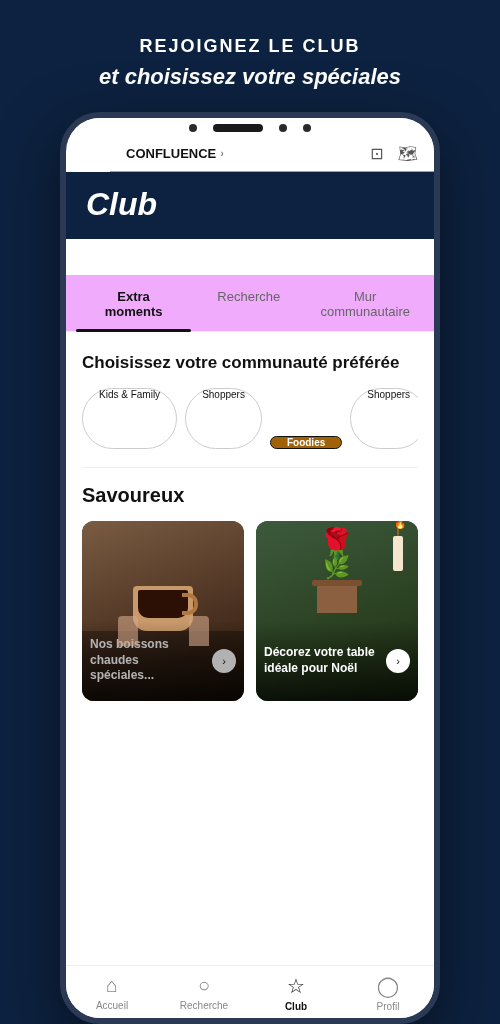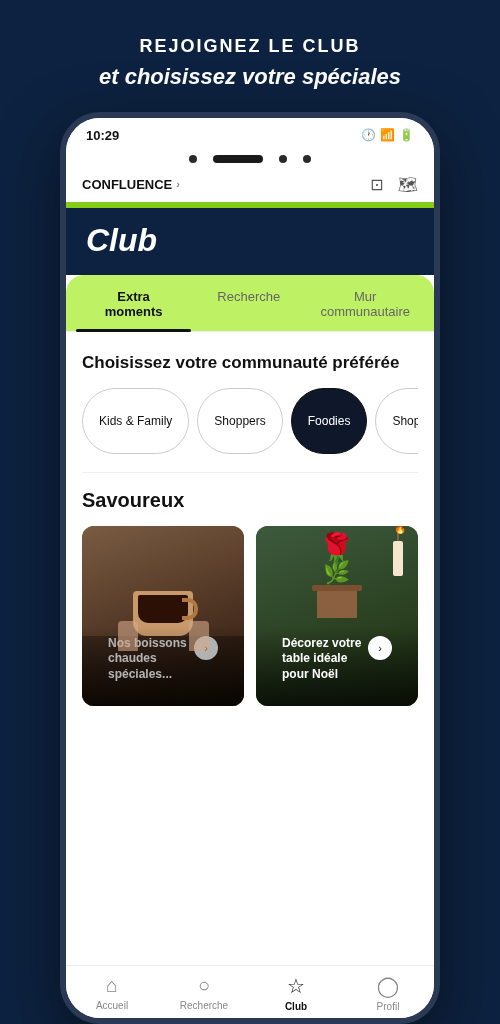--- a/index.html
+++ b/index.html
@@ -95,21 +95,22 @@
       background: #1a1a1a;
       border-radius: 4px;
       display: inline-block;
     }
 
     .browser-bar {
       background: white;
       padding: 8px 16px;
       display: flex;
       justify-content: space-between;
-      border-bottom: 6px solid #84cc16;
+      border-bottom: 1px solid #84cc16;
+      margin-left: 44px;
     }
 
     .browser-url {
       font-size: 13px;
       font-weight: 600;
       color: #111;
       text-transform: uppercase;
       display: flex;
       align-items: center;
       gap: 4px;
@@ -143,21 +144,22 @@
       background: white;
       border-radius: 18px 18px 0 0;
       flex: 1;
       overflow: hidden;
     }
 
     .tabs {
       display: flex;
       border-bottom: 1px solid #eee;
       padding: 0 10px;
-      background: #bef264;
+      background: #f0abfc;
+      margin-top: 36px;
     }
 
     .tab {
       padding: 14px 14px 12px;
       font-size: 13px;
       color: #666;
       cursor: pointer;
       position: relative;
       text-align: center;
       flex: 1;
@@ -196,33 +198,34 @@
       display: flex;
       gap: 8px;
       flex-wrap: nowrap;
       overflow-x: auto;
       padding-bottom: 2px;
     }
 
     .chip {
       border: 1.5px solid #ccc;
       border-radius: 50px;
-      padding: 25px 16px;
-      font-size: 12px;
+      padding: 0 16px;
+      font-size: 10px;
       color: #111;
       white-space: nowrap;
       cursor: pointer;
       background: white;
     }
 
     .chip.active {
-      background: #0f172a;
+      background: #a16207;
       color: white;
       border-color: #111;
-      font-weight: 400;
+      font-weight: 700;
+      margin-top: 48px;
     }
 
     .divider {
       height: 1px;
       background: #eee;
       margin: 0 16px;
     }
 
     .savoureux-section {
       padding: 16px 16px 12px;
@@ -278,24 +281,24 @@
 
     .card-bg-2 {
       background: linear-gradient(135deg, #2d4a2d 0%, #4a6b3a 40%, #3a5a2a 100%);
     }
 
     .card-overlay {
       position: absolute;
       bottom: 0;
       left: 0;
       right: 0;
-      padding: 10px 26px;
+      padding: 10px 8px;
       background: linear-gradient(transparent, rgba(0,0,0,0.7));
       display: flex;
-      align-items: flex-start;
+      align-items: center;
       justify-content: space-between;
       min-height: 80px;
     }
 
     .card-text {
       color: white;
       font-size: 12px;
       font-weight: 600;
       line-height: 1.3;
       flex: 1;
@@ -360,28 +363,20 @@
 <body>
 
 <div class="header-text">
   <div class="header-title">REJOIGNEZ LE CLUB</div>
   <div class="header-subtitle">et choisissez votre spéciales</div>
 </div>
 
 <div class="phone-wrapper">
   <div class="phone-inner">
 
-    <div class="phone-top-bar">
-      <div class="status-left">10:29</div>
-      <div class="status-right">
-        <span>🕐</span>
-        <span>📶</span>
-        <span>🔋</span>
-      </div>
-    </div>
 
     <div class="camera-dots">
       <div class="camera-dot"></div>
       <div class="camera-pill"></div>
       <div class="camera-dot"></div>
       <div class="camera-dot"></div>
     </div>
 
     <div class="browser-bar">
       <div class="browser-url">

